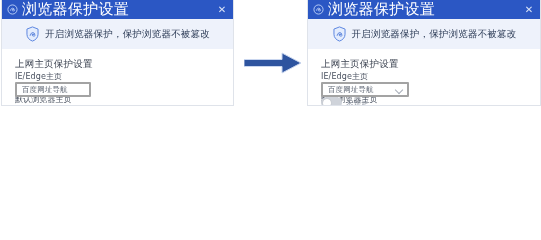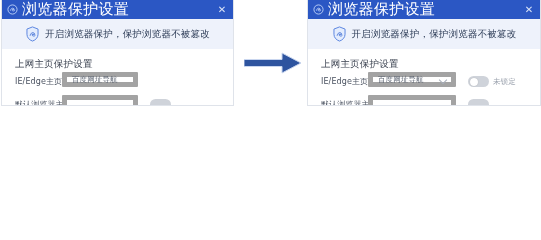--- a/index.html
+++ b/index.html
@@ -71,35 +71,36 @@
     box-sizing:border-box;
   }
   .section-title{
     font-size:9.5px;
     color:#3c4351;
     letter-spacing:.2px;
     white-space:nowrap;
   }
 
   .row{
-    display:flex;align-items:flex-end;
+    display:flex;align-items:flex-start;
     height:16px;
     margin-bottom:7px;
+    flex-direction:column;
   }
   .row-label{
     width:47px;flex:0 0 auto;
     font-size:8px;
     color:#4a5260;
     white-space:nowrap;
     letter-spacing:.1px;
   }
   .field{
     position:relative;
     width:76px;height:15px;flex:0 0 auto;
-    border:5px solid #a3a3a3;
+    border:2px solid #a3a3a3;
     background:#fff;
     border-radius:1px;
     box-sizing:border-box;
     display:flex;align-items:center;
     padding-left:5px;
     margin-right:12px;
     cursor:text;
   }
   .field-wide{width:88px;}
   .field-value{

